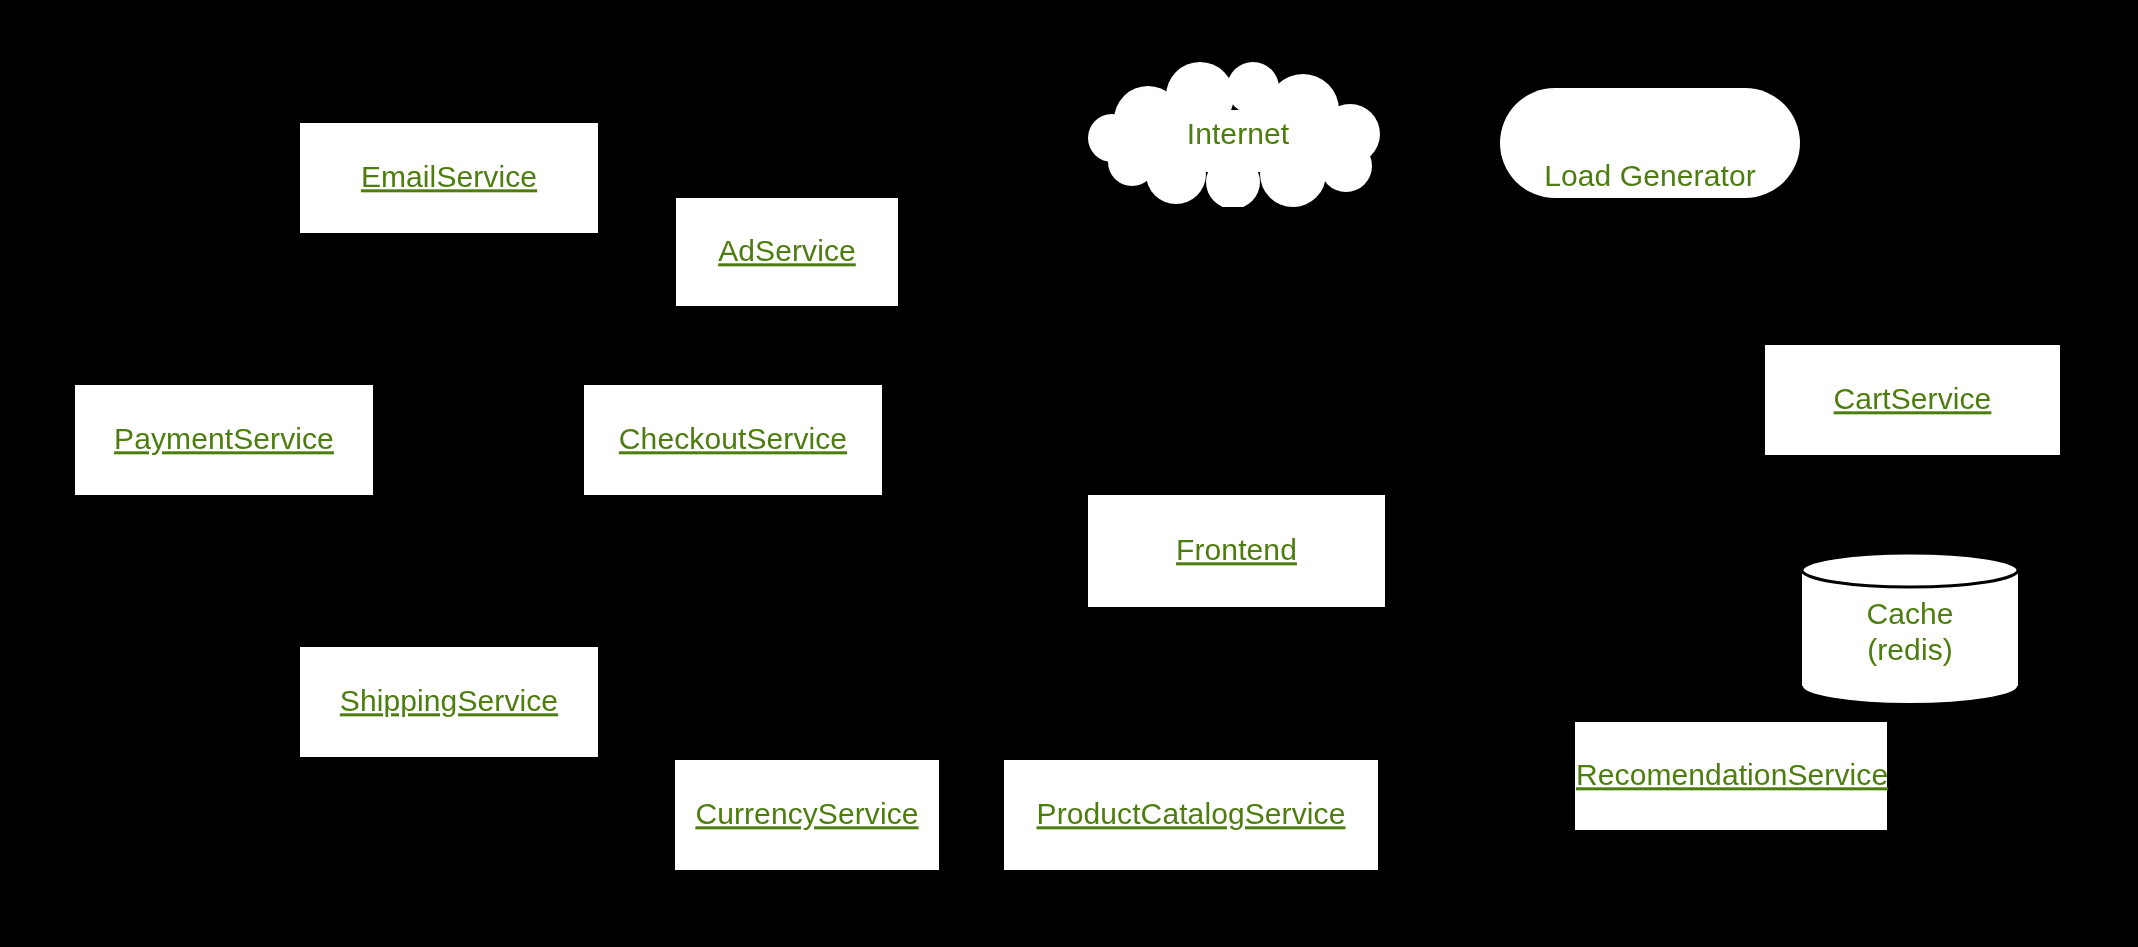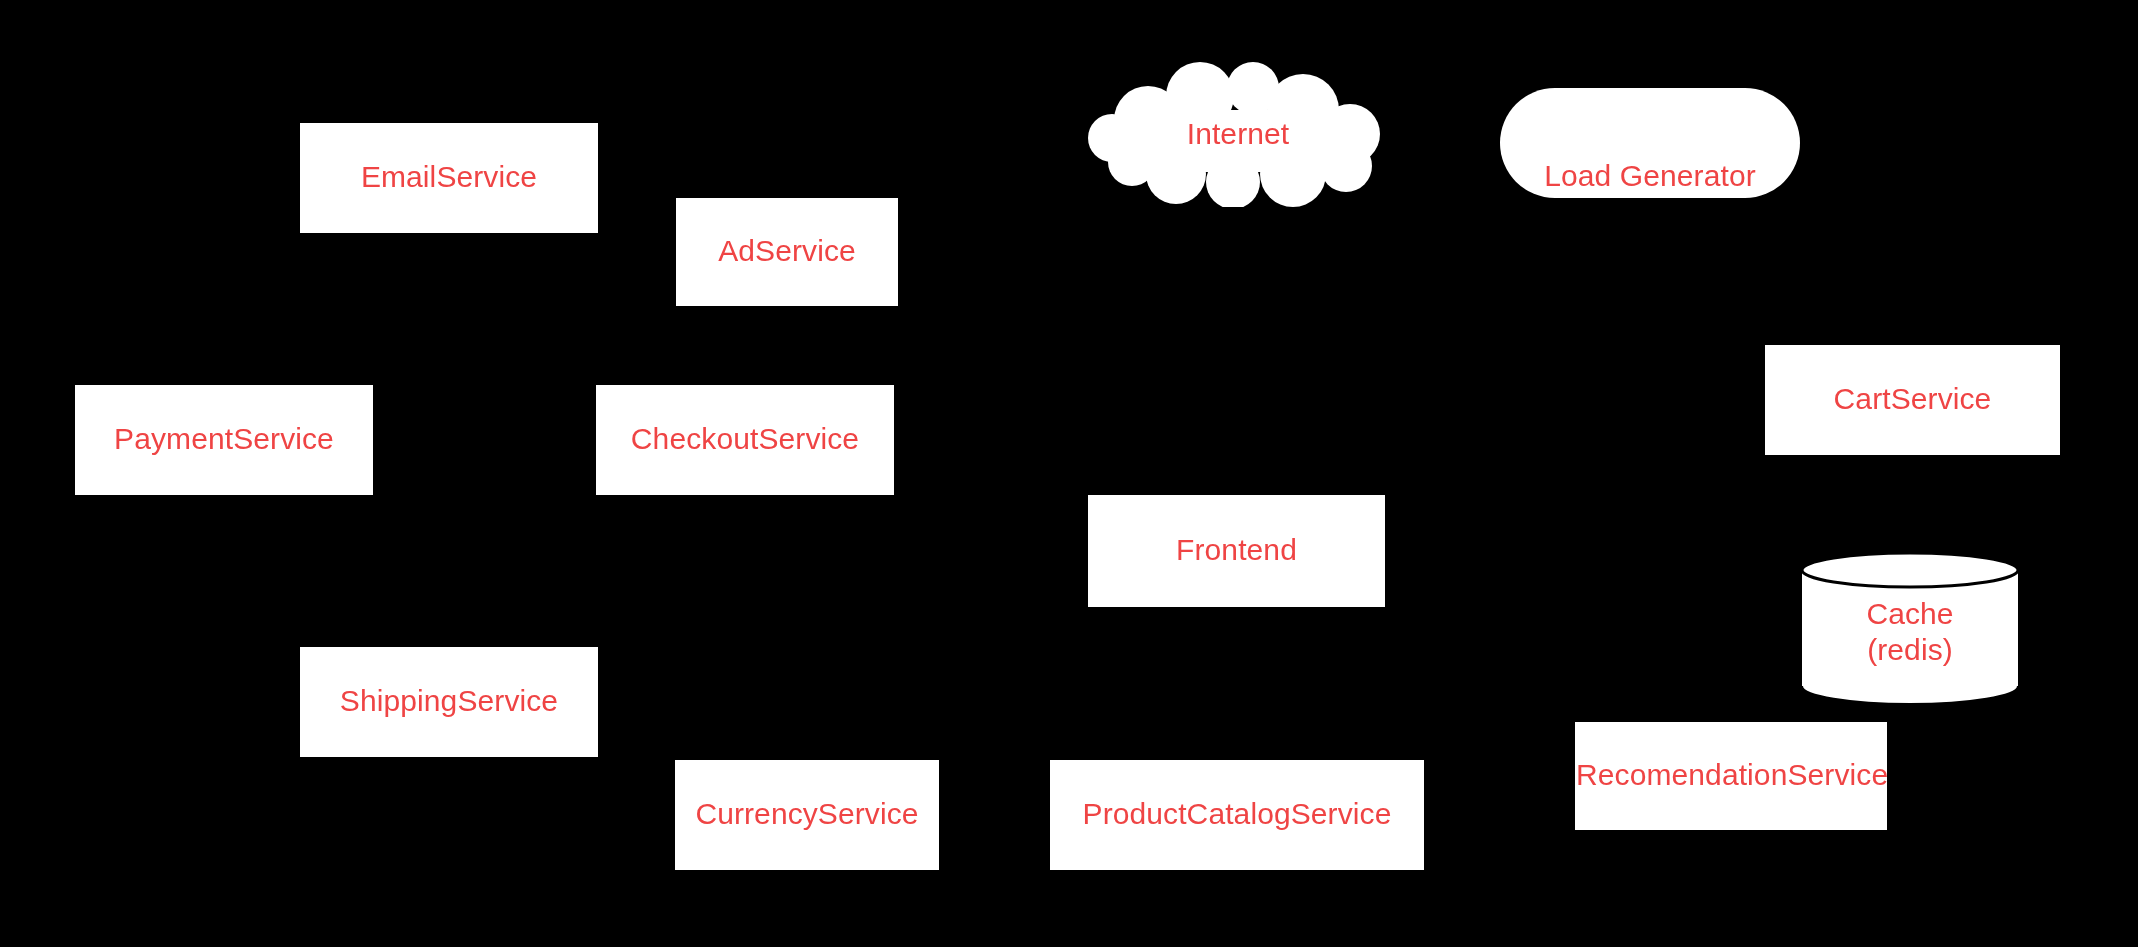--- a/index.html
+++ b/index.html
@@ -23,30 +23,31 @@
   
   .node.rect {
     background: #ffffff;
     border: 1px solid #ffffff;
   }
   .node .label {
     position: absolute;
     left: 0;
     right: 0;
     text-align: center;
-    color: #ef4444;
+    color: #4d7c0f;
     font-size: 30px;
     line-height: 34px;
     white-space: nowrap;
     letter-spacing: 0.1px;
   }
   
   .node.rect .label {
     top: 50%;
     transform: translateY(-52%);
+    text-decoration: underline;
   }
   
   .node.stadium {
     background: #ffffff;
     border-radius: 74px / 74px;
   }
   .node.stadium .label {
     top: 50%;
     transform: translateY(-52%);
     margin-top: 34px;
@@ -116,21 +117,21 @@
         </svg>
       </div>
       <div class="label">Internet</div>
     </div>
     <div class="node stadium" style="left: 1500px; top: 88px; width: 300px; height: 110px;">
       <div class="label">Load Generator</div>
     </div>
     <div class="node rect" style="left: 75px; top: 385px; width: 298px; height: 110px;">
       <div class="label">PaymentService</div>
     </div>
-    <div class="node rect" style="left: 596px; top: 385px; width: 298px; height: 110px;">
+    <div class="node rect" style="left: 584px; top: 385px; width: 298px; height: 110px;">
       <div class="label">CheckoutService</div>
     </div>
     <div class="node rect" style="left: 1765px; top: 345px; width: 295px; height: 110px; padding-left: 8px;">
       <div class="label">CartService</div>
     </div>
     <div class="node rect" style="left: 1088px; top: 495px; width: 297px; height: 112px;">
       <div class="label">Frontend</div>
     </div>
     <div class="node cylinder" style="left: 1800px; top: 552px; width: 220px; height: 152px;">
       <div style="position: absolute; inset: 0px;">
@@ -144,16 +145,16 @@
     </div>
     <div class="node rect" style="left: 300px; top: 647px; width: 298px; height: 110px;">
       <div class="label">ShippingService</div>
     </div>
     <div class="node rect" style="left: 1575px; top: 722px; width: 312px; height: 108px;">
       <div class="label">RecomendationService</div>
     </div>
     <div class="node rect" style="left: 675px; top: 760px; width: 264px; height: 110px;">
       <div class="label">CurrencyService</div>
     </div>
-    <div class="node rect" style="left: 1050px; top: 760px; width: 374px; height: 110px;">
+    <div class="node rect" style="left: 1004px; top: 760px; width: 374px; height: 110px;">
       <div class="label">ProductCatalogService</div>
     </div>
   </div>
 
 </body></html>

